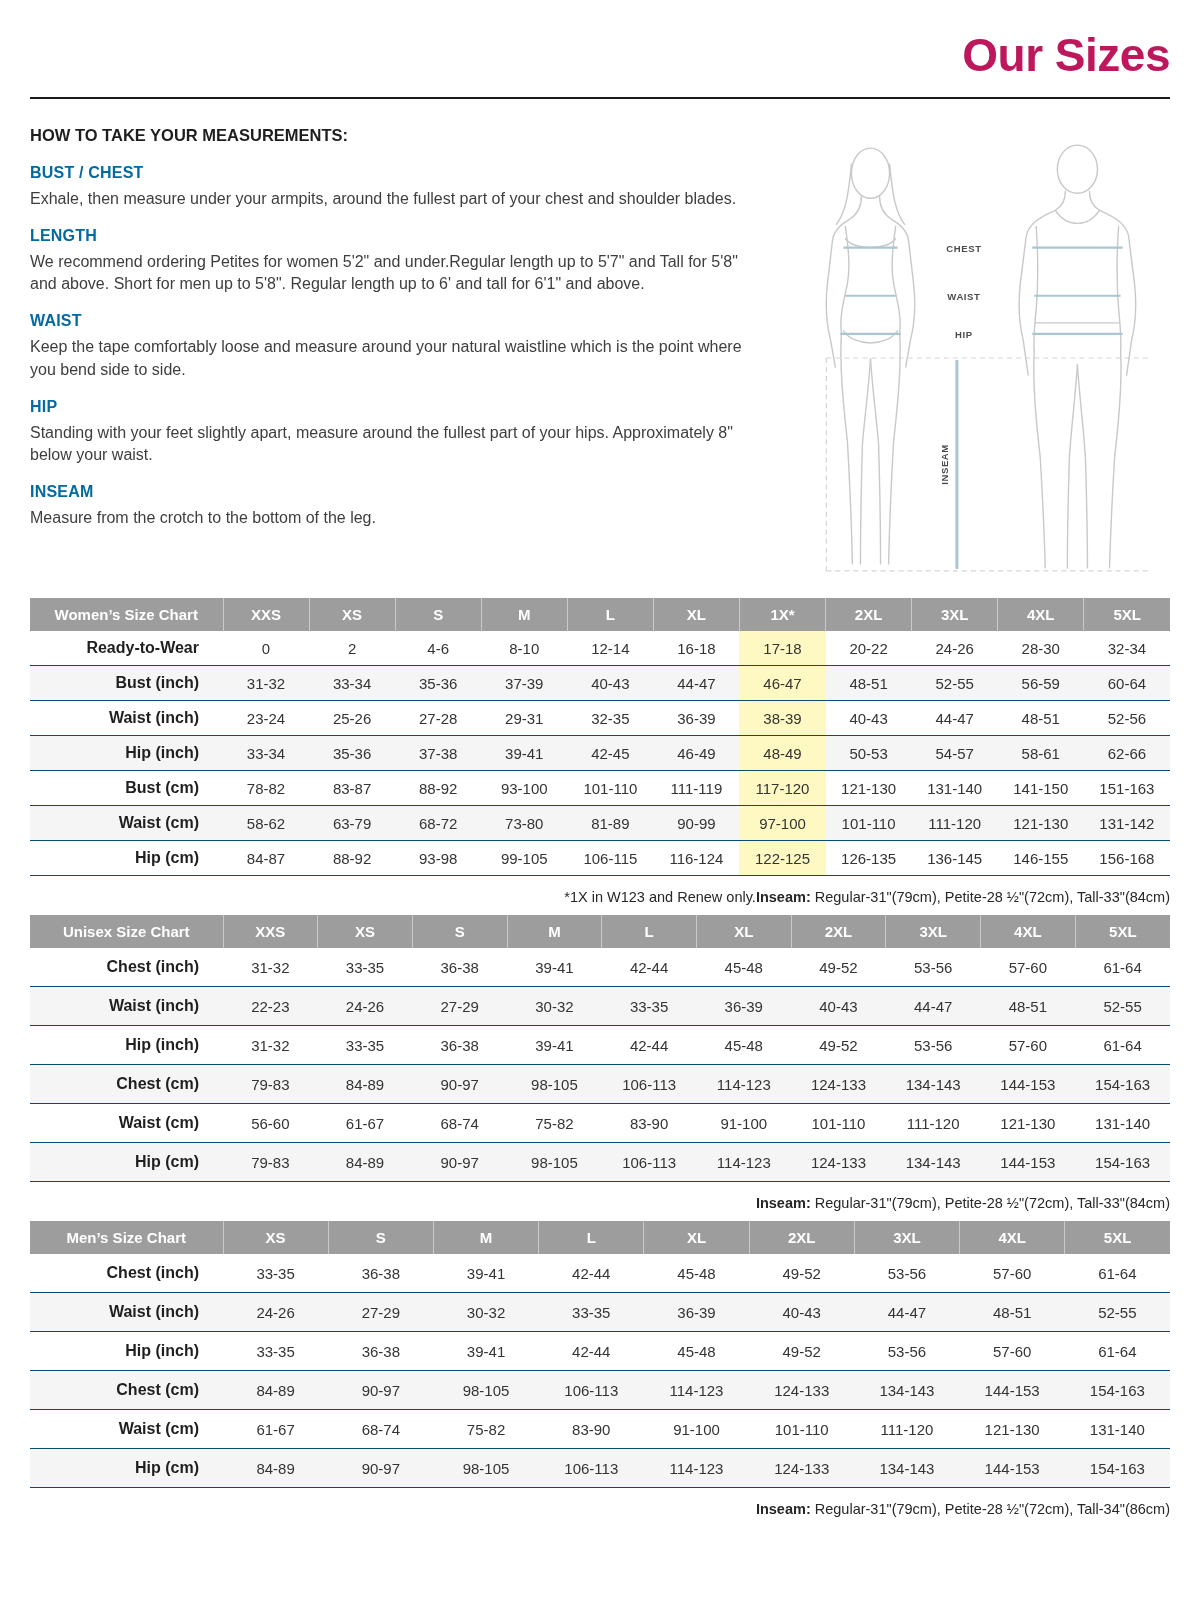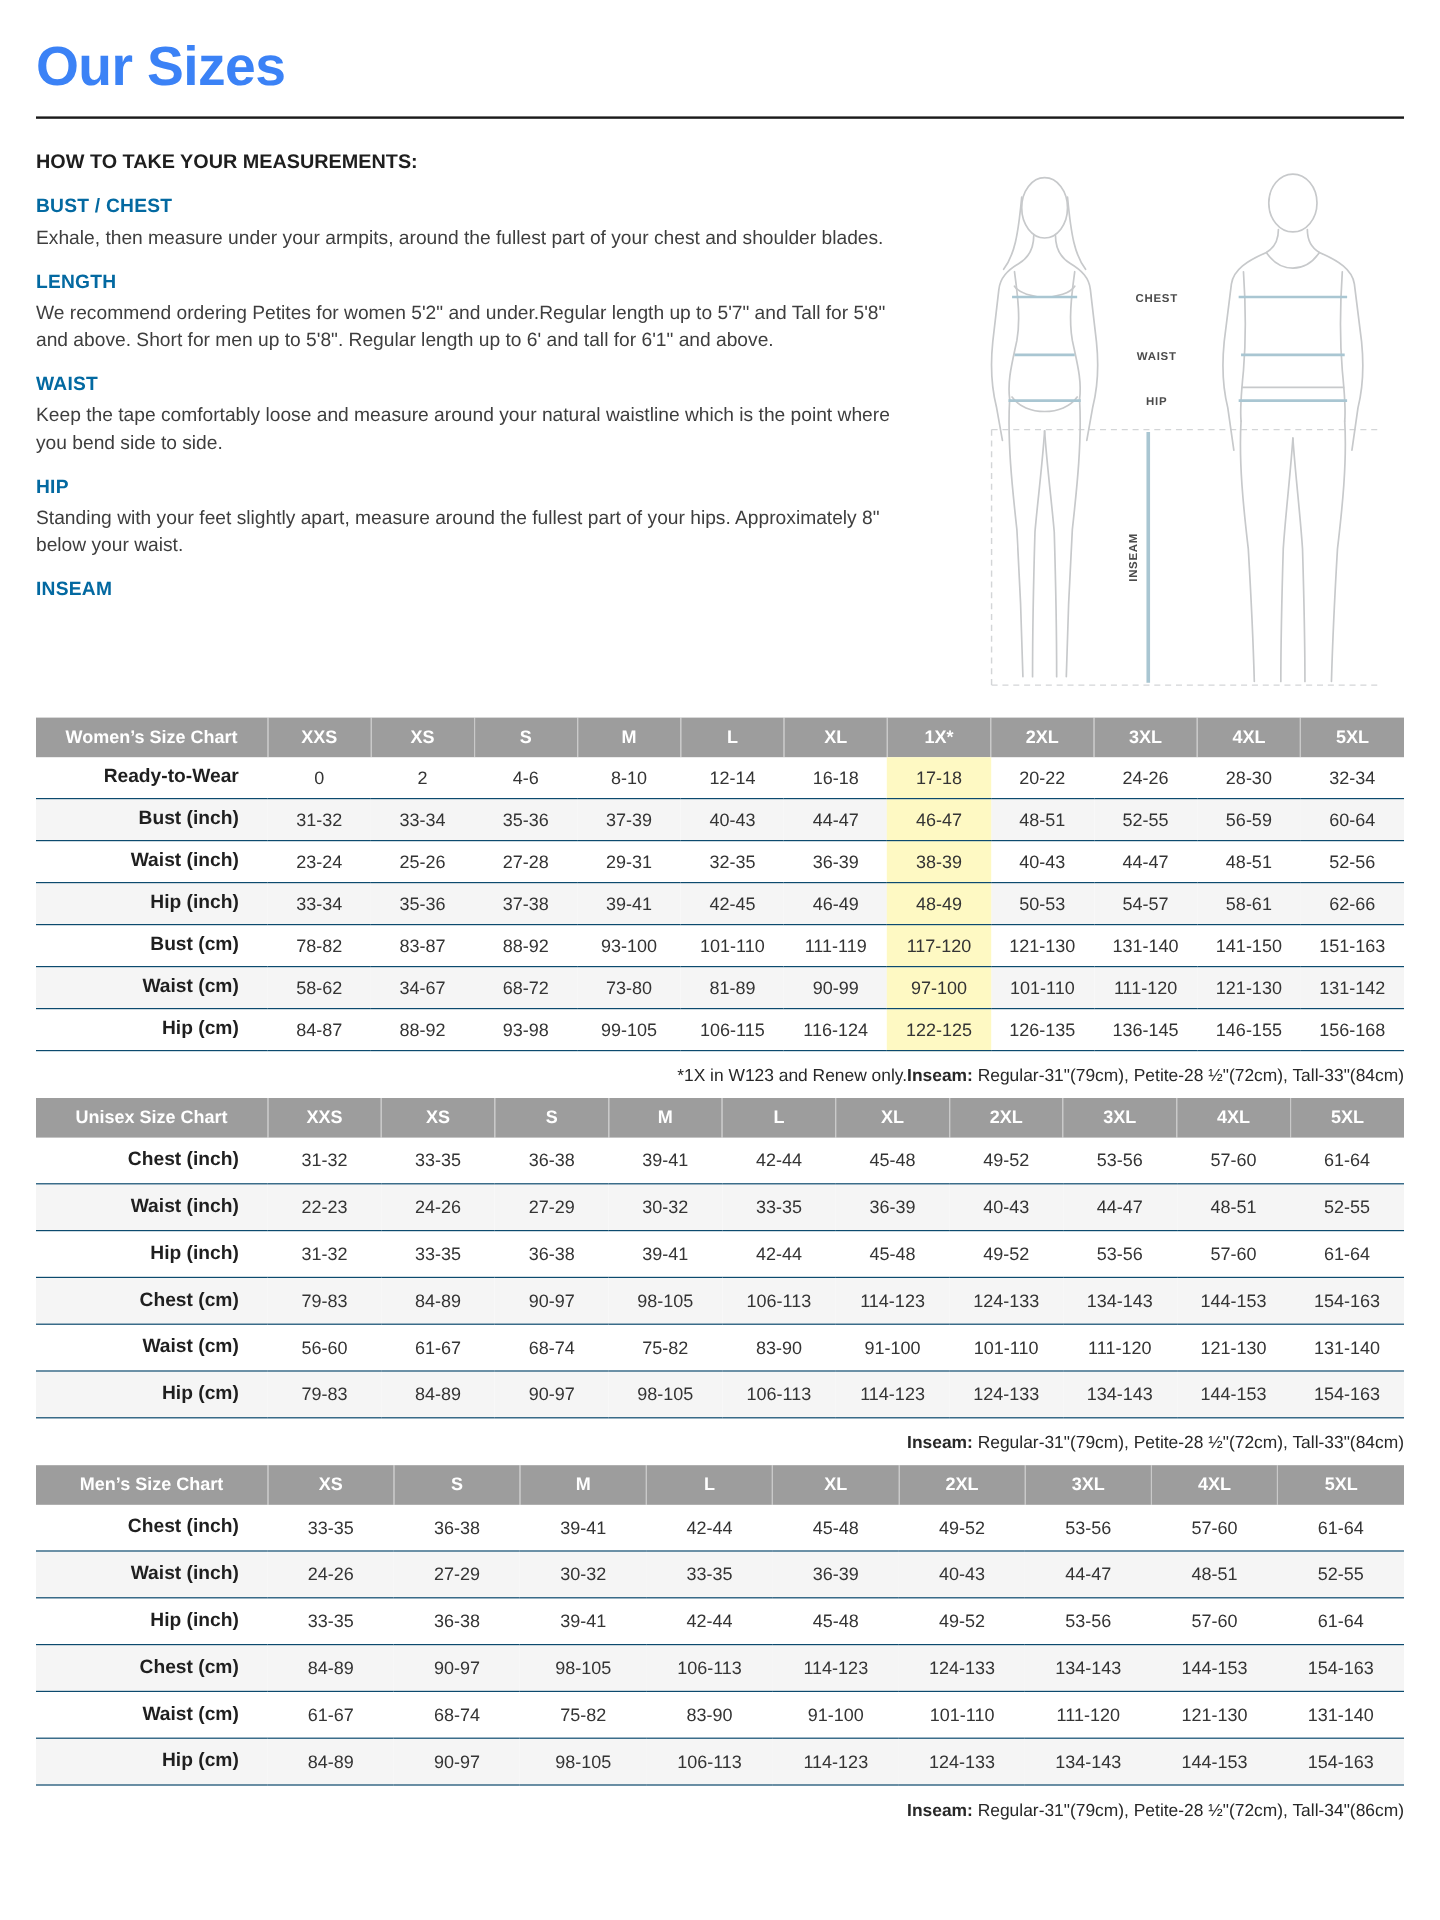--- a/index.html
+++ b/index.html
@@ -1,20 +1,20 @@
 <!DOCTYPE html>
 <html><head>
 <meta charset="utf-8">
 <style>
   html,body{margin:0;padding:0;}
   body{width:1200px;min-height:1600px;background:#ffffff;color:#303030;
        font-family:"Liberation Sans","DejaVu Sans",sans-serif;}
   .page{padding:24px 30px 10px;}
 
-  h1{font-size:46px;font-weight:700;color:#3b82f6;letter-spacing:-.5px;margin:4px 0 0;}
+  h1{font-size:46px;font-weight:700;color:#be185d;letter-spacing:-.5px;margin:4px 0 0;text-align:right;}
   .rule{border-bottom:2px solid #1a1a1a;margin-top:15px;}
 
   .top{display:flex;margin-top:27px;}
   .measure{width:745px;}
   .measure h2{font-size:16.5px;font-weight:700;color:#1e1e1e;margin:0 0 19px;}
   .m-section{margin:0 0 16px;}
   .m-section h3{font-size:16px;font-weight:700;color:#0369a1;margin:0 0 6px;letter-spacing:.2px;}
   .m-section p{font-size:16px;line-height:1.42;color:#3e3e3e;margin:0;max-width:728px;}
 
   .figure{margin-left:auto;width:372px;}
@@ -67,20 +67,21 @@
       <div class="m-section">
         <h3>WAIST</h3>
         <p>Keep the tape comfortably loose and measure around your natural waistline which is the point where you bend side to side.</p>
       </div>
       <div class="m-section">
         <h3>HIP</h3>
         <p>Standing with your feet slightly apart, measure around the fullest part of your hips. Approximately 8" below your waist.</p>
       </div>
       <div class="m-section">
         <h3>INSEAM</h3>
+        <p>Measure from the crotch to the bottom of the leg.</p>
       </div>
     </div>
 
     <div class="figure">
       <svg viewBox="0 0 370 460" width="372" height="462">
         <path class="dash" d="M28,231 H352 M28,231 V443 M28,443 H352"></path>
 
         <g class="body-line">
           <ellipse cx="72" cy="47" rx="19" ry="25"></ellipse>
           <path d="M53,38 C50,70 47,86 38,98 M91,38 C94,70 97,86 106,98"></path>
@@ -228,21 +229,21 @@
           <td>111-119</td>
           <td class="hl">117-120</td>
           <td>121-130</td>
           <td>131-140</td>
           <td>141-150</td>
           <td>151-163</td>
         </tr>
         <tr>
           <th class="row-label">Waist (cm)</th>
           <td>58-62</td>
-          <td>34-67</td>
+          <td>63-79</td>
           <td>68-72</td>
           <td>73-80</td>
           <td>81-89</td>
           <td>90-99</td>
           <td class="hl">97-100</td>
           <td>101-110</td>
           <td>111-120</td>
           <td>121-130</td>
           <td>131-142</td>
         </tr>

